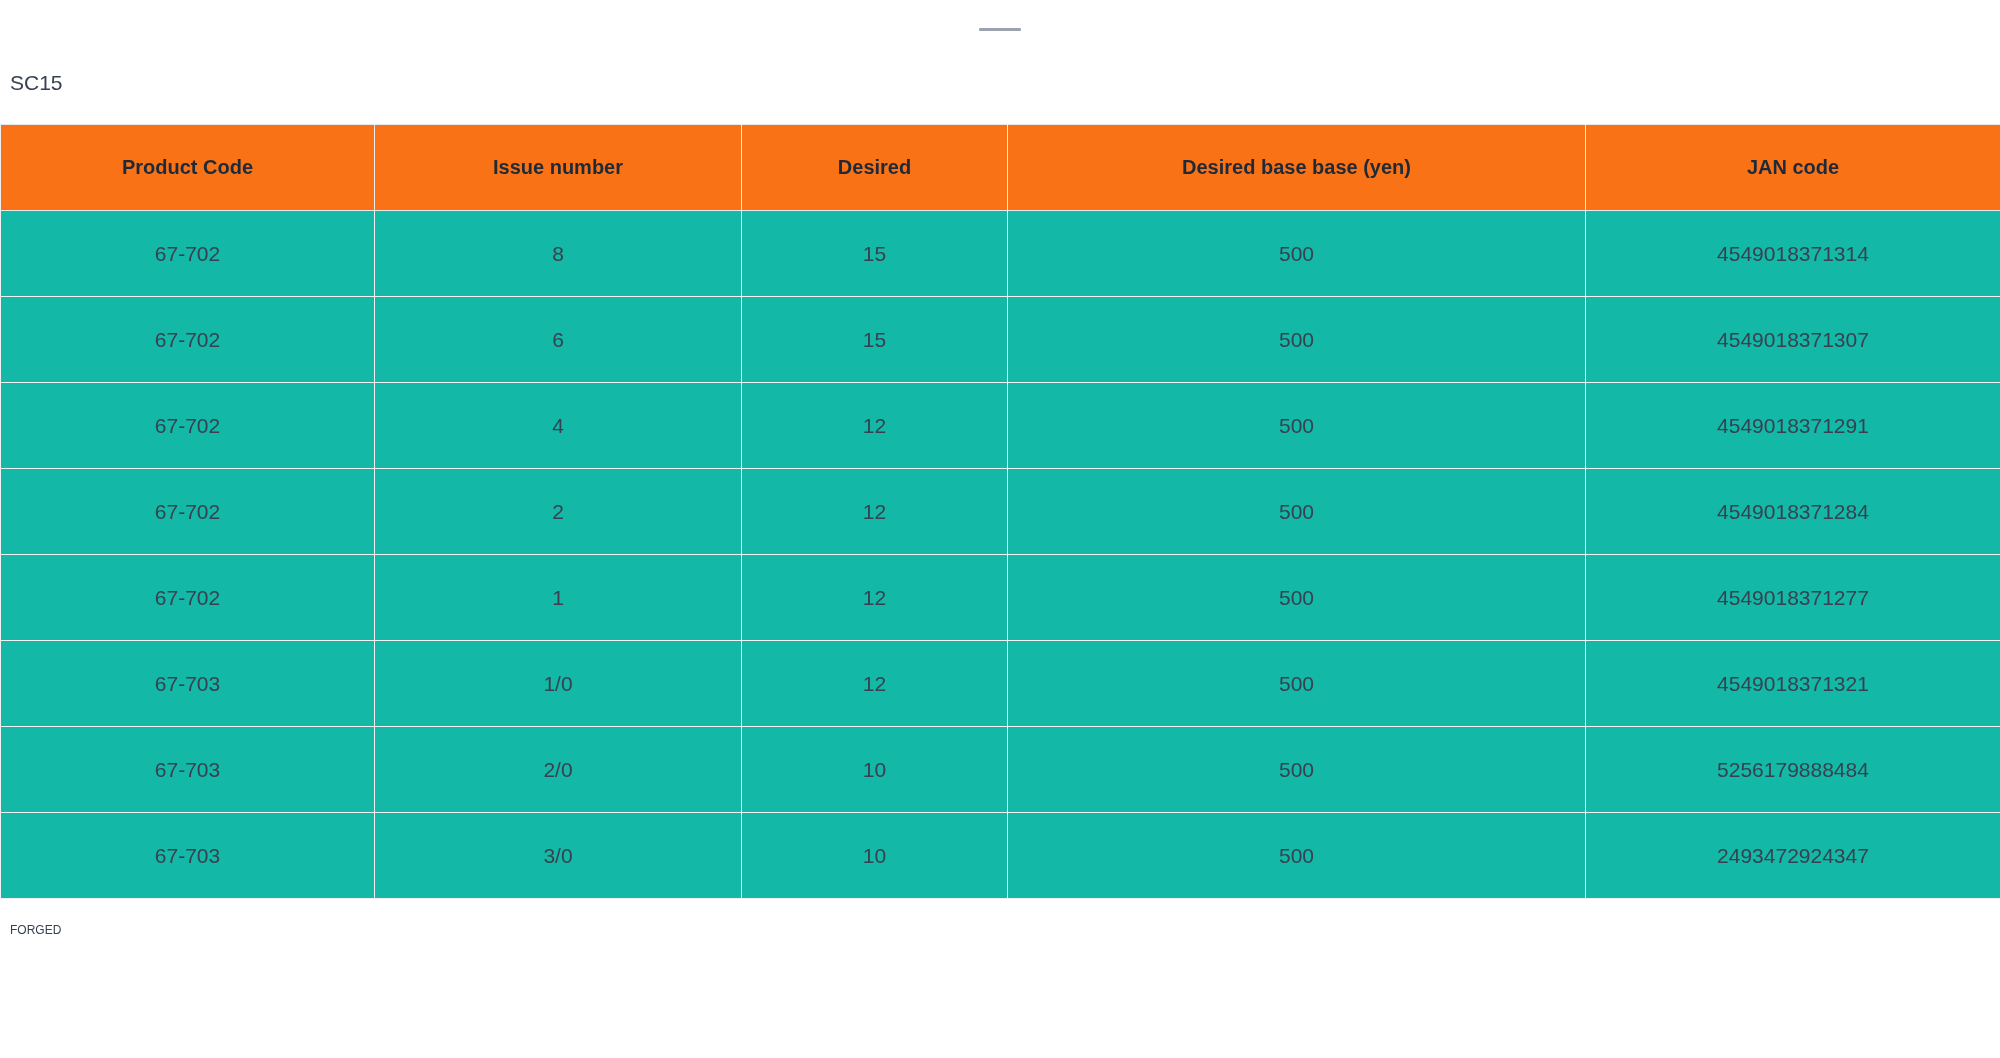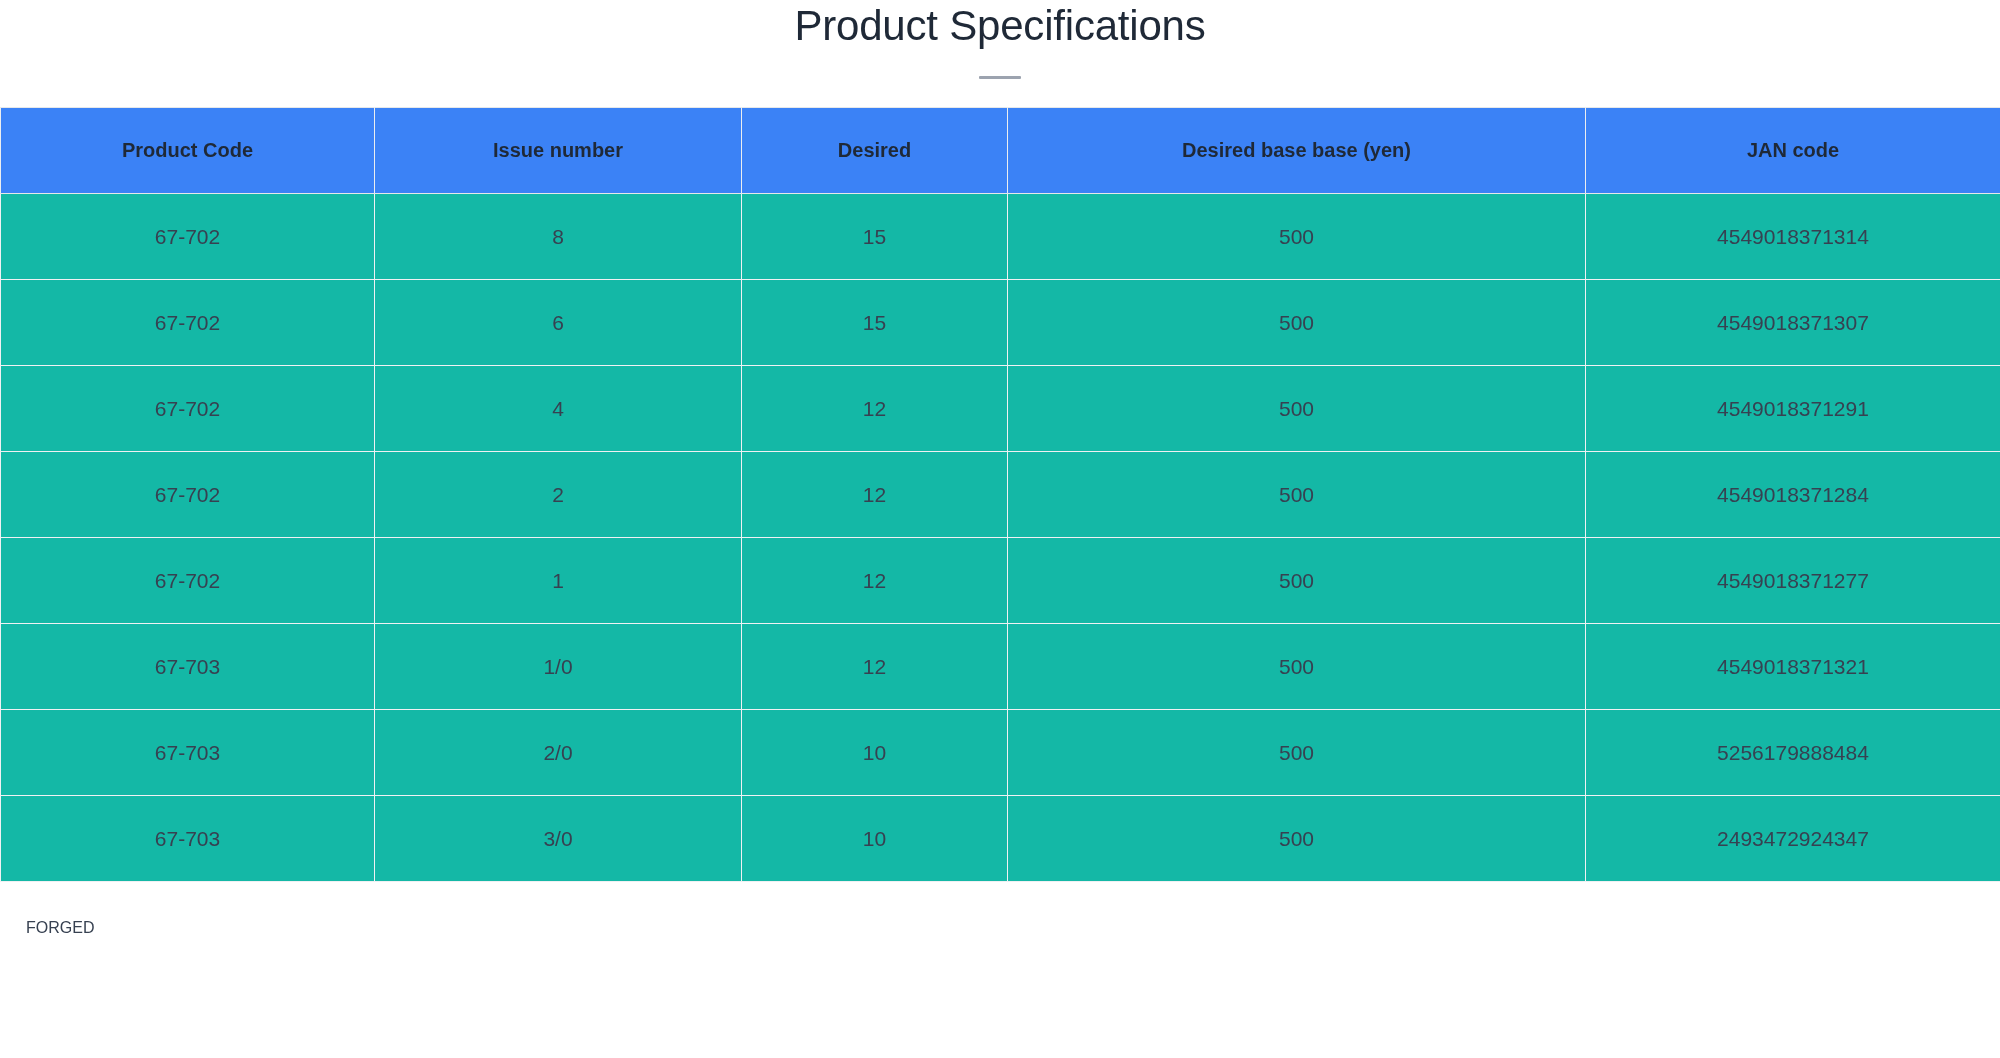--- a/index.html
+++ b/index.html
@@ -66,21 +66,21 @@
   }
   table.spec-table th,
   table.spec-table td {
     border: 1px solid #eceef0;
     text-align: center;
     vertical-align: middle;
     padding: 0 10px;
     box-sizing: border-box;
   }
   table.spec-table thead th {
-    background: #3b82f6;
+    background: #f97316;
     color: #1f2937;
     font-weight: 700;
     font-size: 20px;
     height: 86px;
     border-top: 1px solid #e6e8ea;
     border-bottom: 1px solid #e6e8ea;
   }
   table.spec-table tbody td {
     background: #14b8a6;
     color: #374151;
@@ -91,38 +91,38 @@
 
   
   col.c-code  { width: 374px; }
   col.c-issue { width: 367px; }
   col.c-qty   { width: 266px; }
   col.c-price { width: 578px; }
   col.c-jan   { width: 415px; }
 
   
   .footer-label {
-    margin-top: 36px;
-    padding-left: 26px;
-    font-size: 16px;
+    margin-top: 24px;
+    padding-left: 10px;
+    font-size: 12px;
     font-weight: 400;
     color: #374151;
     line-height: 1.3;
   }
 </style>
 </head>
 <body>
 
 <div class="page">
 
   <div class="title-block">
-    <h1 class="page-title">Product Specifications</h1>
     <div class="title-rule"></div>
   </div>
 
+  <div class="section-label">SC15</div>
 
   <div class="table-wrap">
     <table class="spec-table">
       <colgroup>
         <col class="c-code">
         <col class="c-issue">
         <col class="c-qty">
         <col class="c-price">
         <col class="c-jan">
       </colgroup>

